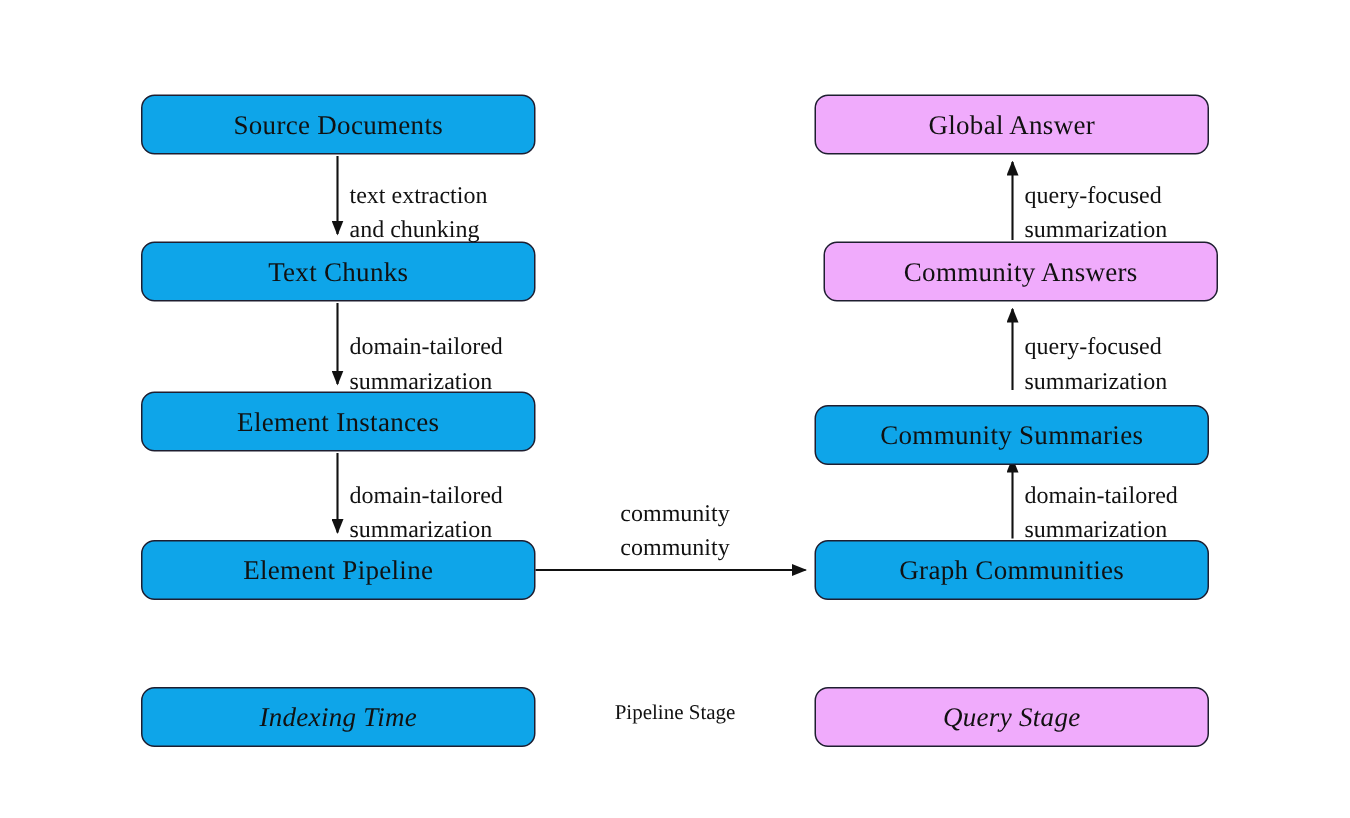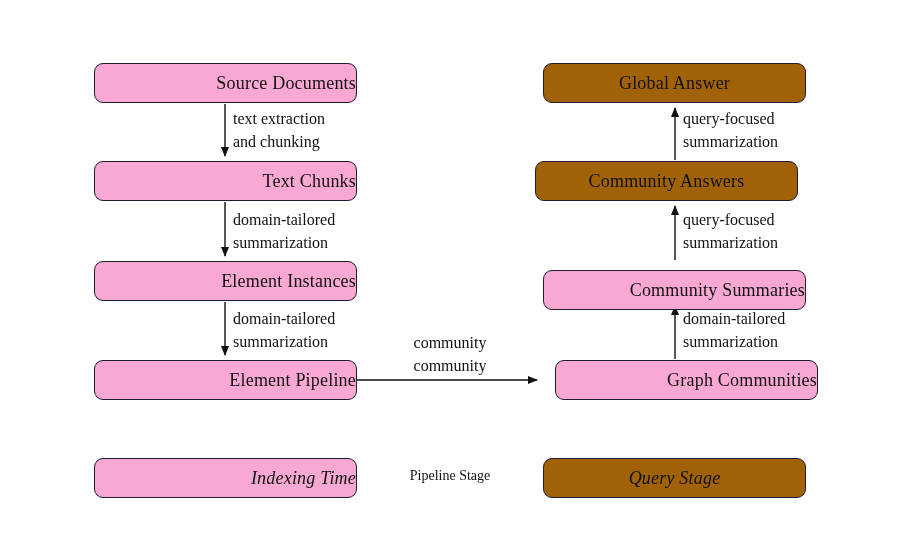--- a/index.html
+++ b/index.html
@@ -29,27 +29,28 @@
     height: 40px;
     box-sizing: border-box;
     border: 1.5px solid #1e1e30;
     border-radius: 9px;
     display: flex;
     align-items: center;
     justify-content: center;
     font-size: 18px;
     letter-spacing: 0.2px;
   }
-  .fill-index { background: #f9a8d4; justify-content: flex-end; }
-  .fill-query { background: #a16207; font-family: Liberation Serif, serif; }
+  .fill-index { background: #0ea5e9; }
+  .fill-query { background: #f0abfc; font-family: Liberation Serif, serif; }
   .edge-label {
     position: absolute;
     font-size: 16px;
     line-height: 23px;
     white-space: nowrap;
+    margin-top: 12px;
   }
   .edge-label-center {
     position: absolute;
     font-size: 16px;
     line-height: 23px;
     text-align: center;
     transform: translateX(-50%);
     white-space: nowrap;
   }
   .stage-box { font-style: italic; }
@@ -90,27 +91,27 @@
   <div class="box fill-index" style="left:94px; top:161px;">
     <span>Text Chunks</span>
   </div>
   <div class="box fill-index" style="left:94px; top:360px;">
     <span>Element Pipeline</span>
   </div>
 
   <div class="box fill-query" style="left:543px; top:63px;">
     <span>Global Answer</span>
   </div>
-  <div class="box fill-query" style="left:535px; top:161px;">
+  <div class="box fill-query" style="left:549px; top:161px;">
     <span>Community Answers</span>
   </div>
   <div class="box fill-index" style="left:543px; top:270px;">
     <span>Community Summaries</span>
   </div>
-  <div class="box fill-index" style="left:555px; top:360px;">
+  <div class="box fill-index" style="left:543px; top:360px;">
     <span>Graph Communities</span>
   </div>
 
   <div class="edge-label" style="left:233px; top:107px;">
     <div>text extraction</div>
     <div>and chunking</div>
   </div>
   <div class="edge-label" style="left:233px; top:208px;">
     <div>domain-tailored</div>
     <div>summarization</div>

